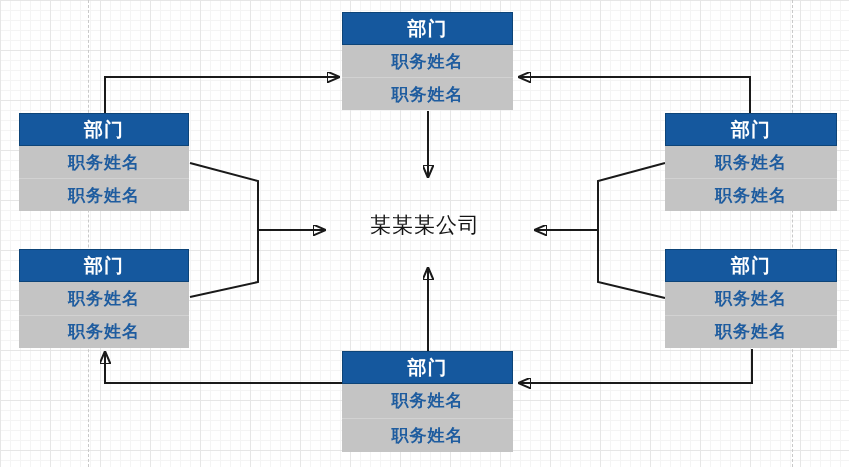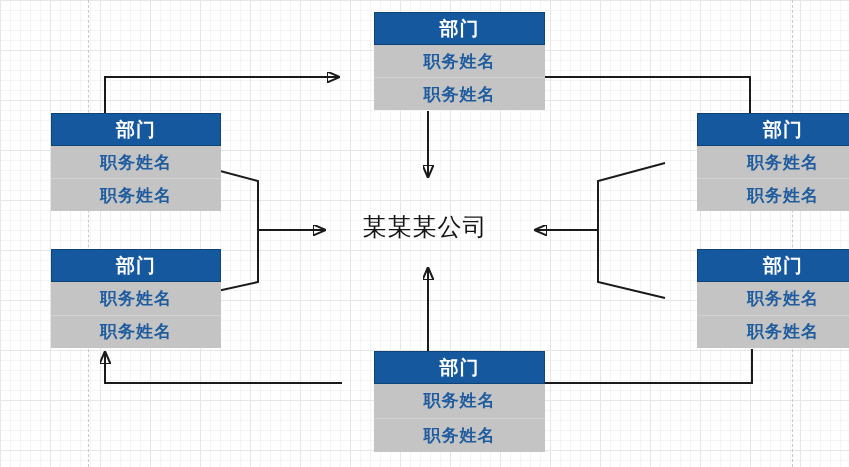--- a/index.html
+++ b/index.html
@@ -40,21 +40,20 @@
     stroke: #1a1a1a;
     stroke-width: 2;
   }
 
   .dept-box {
     position: absolute;
     display: flex;
     flex-direction: column;
     z-index: 3;
     cursor: default;
-    margin-left: 32px;
   }
   .dept-header {
     height: 33px;
     flex: 0 0 33px;
     background: #15589e;
     border: 1px solid #0d4478;
     color: #ffffff;
     font-size: 19px;
     font-weight: bold;
     display: flex;
@@ -85,21 +84,21 @@
   .box-left-bottom   { left: 19px;  top: 249px; width: 170px; height: 99px; }
   .box-right-top     { left: 665px; top: 113px; width: 172px; height: 98px; }
   .box-right-bottom  { left: 665px; top: 249px; width: 172px; height: 99px; }
   .box-bottom-center { left: 342px; top: 351px; width: 171px; height: 101px; }
 
   .center-label {
     position: absolute;
     left: 343px; top: 211px;
     width: 164px;
     text-align: center;
-    font-size: 24px;
+    font-size: 21px;
     color: #141414;
     letter-spacing: 1px;
     z-index: 3;
   }
 
   .watermark {
     position: absolute;
     right: 4px;
     bottom: 1px;
     font-size: 27px;

